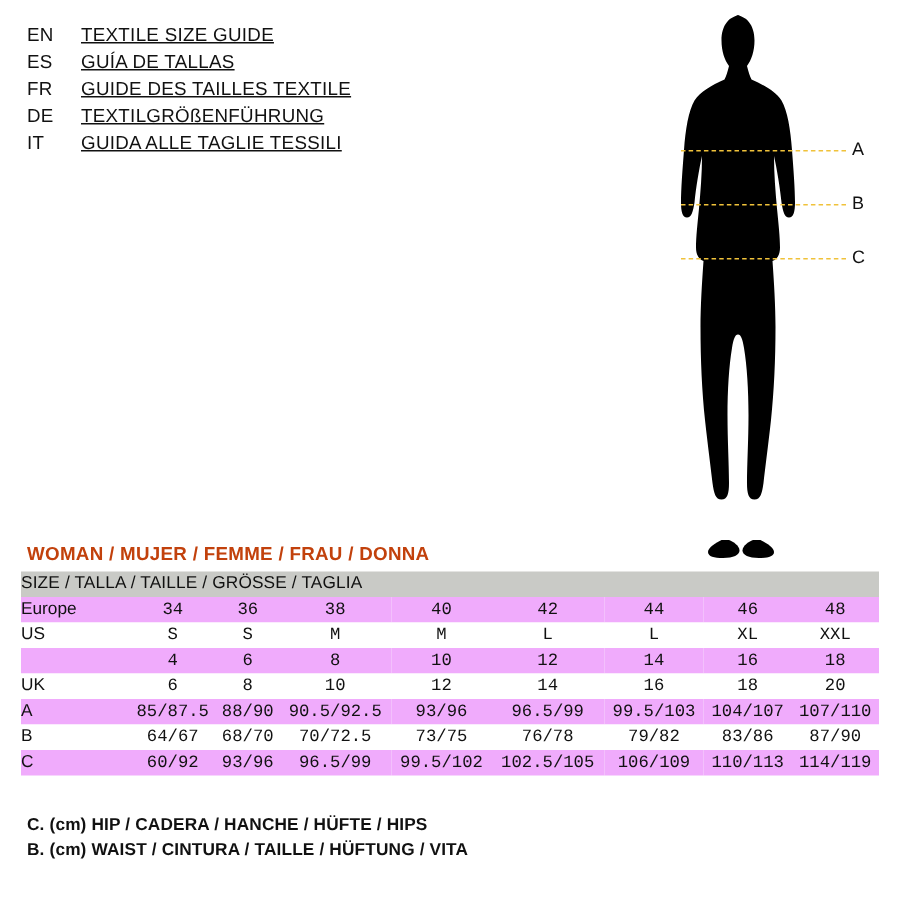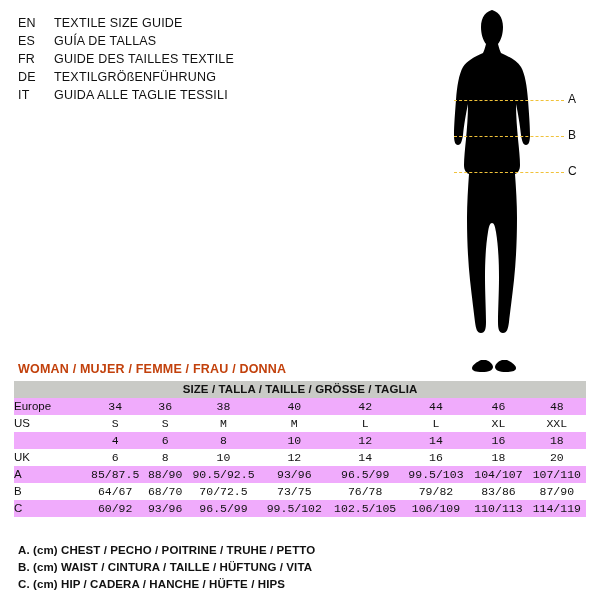--- a/index.html
+++ b/index.html
@@ -36,20 +36,21 @@
     letter-spacing: 0.2px;
   }
   .lang-code {
     width: 36px;
     flex: 0 0 36px;
     color: #111;
   }
   .lang-title {
     color: #111;
     white-space: nowrap;
+    text-decoration: underline;
   }
 
   
   .figure-wrap {
     position: absolute;
     left: 430px;
     top: 8px;
     width: 165px;
     height: 365px;
   }
@@ -99,25 +100,24 @@
     font-size: 11.5px;
     color: #111;
   }
   table.size-table td {
     padding: 0;
     height: 17px;
     line-height: 17px;
   }
   .row-head td {
     background: #c9cac6;
-    font-weight: bold;
+    font-weight: normal;
     font-size: 11.5px;
     padding-left: 6px;
     letter-spacing: 0.1px;
-    text-align: center;
   }
   .row-shade td {
     background: #f0abfc;
   }
   .row-plain td {
     background: #ffffff;
     margin-top: 40px;
   }
   td.lbl {
     width: 72px;
@@ -321,18 +321,17 @@
         <td class="val">102.5/105</td>
         <td class="val">106/109</td>
         <td class="val">110/113</td>
         <td class="val">114/119</td>
       </tr>
     </tbody>
       </table>
   </div>
 
   <div class="notes">
-    <div class="note">A. (cm) CHEST / PECHO / POITRINE / TRUHE / PETTO</div>
+    <div class="note">C. (cm) HIP / CADERA / HANCHE / HÜFTE / HIPS</div>
     <div class="note">B. (cm) WAIST / CINTURA / TAILLE / HÜFTUNG / VITA</div>
-    <div class="note">C. (cm) HIP / CADERA / HANCHE / HÜFTE / HIPS</div>
   </div>
 
 </div>
 
 </body></html>

